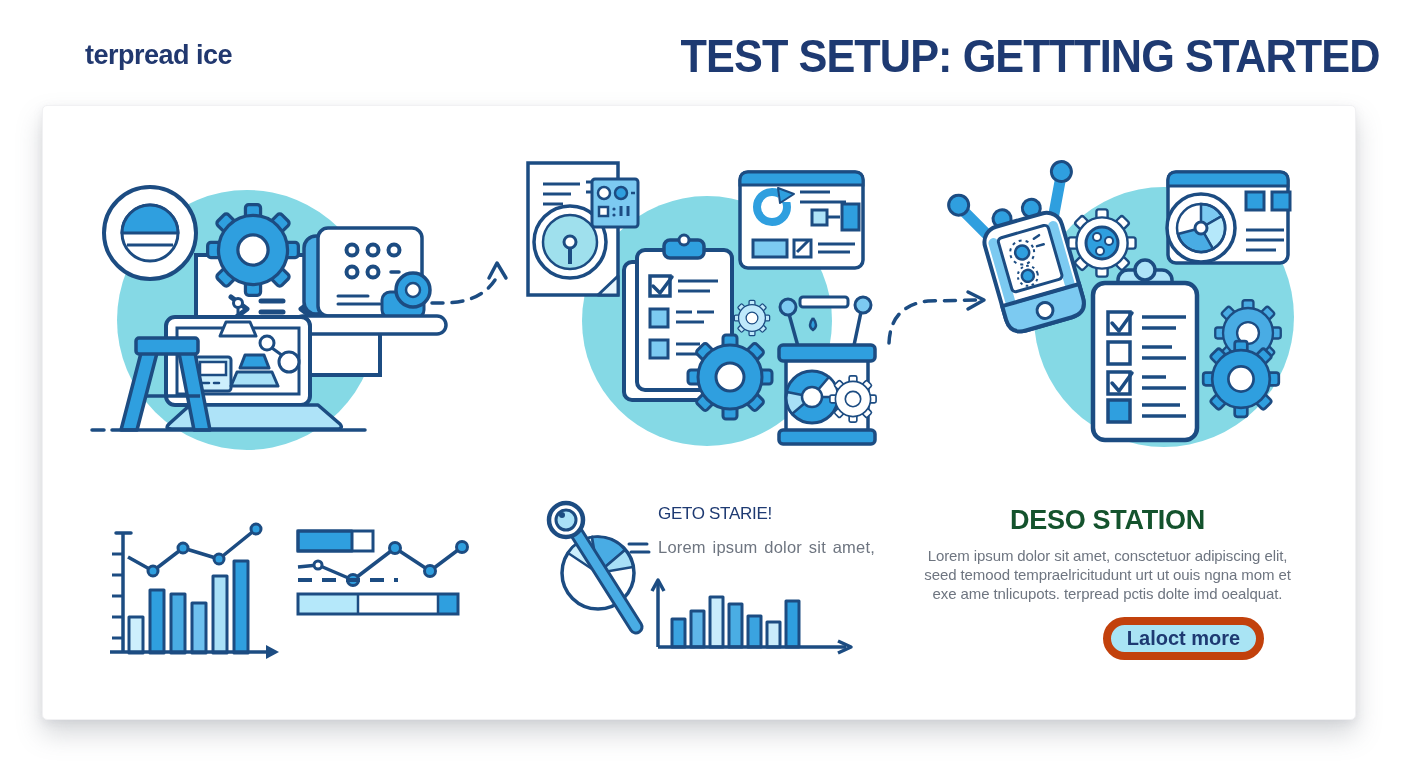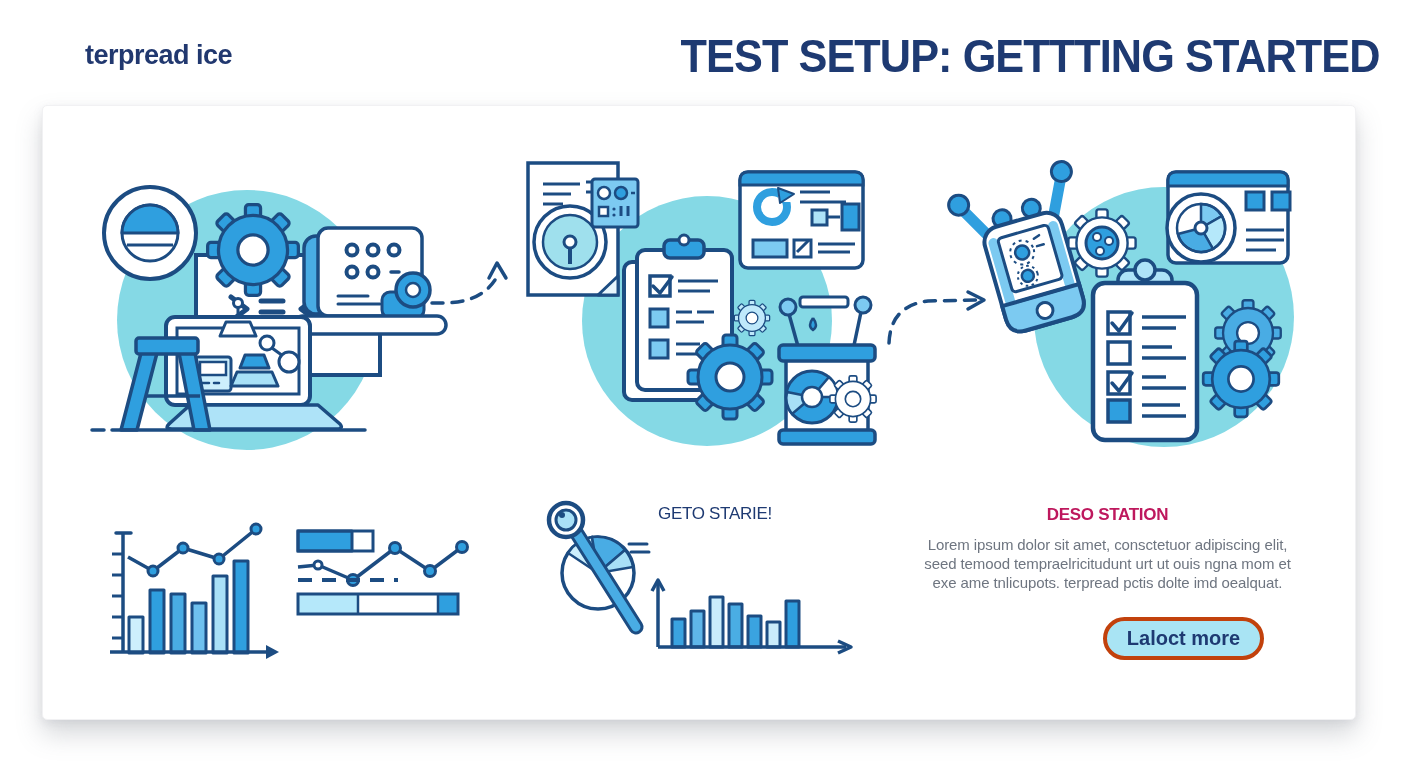--- a/index.html
+++ b/index.html
@@ -14,26 +14,26 @@
         border-radius:5px;border:1px solid #f1f1f3;
         box-shadow:0 14px 26px rgba(120,125,135,.30), 0 3px 8px rgba(150,150,160,.15);z-index:1;}
   svg.band{position:absolute;left:0;z-index:2;pointer-events:none;}
   #illu-band{top:100px;}
   #chart-band{top:495px;}
   .step-mid{position:absolute;left:658px;top:504px;z-index:3;}
   .step-mid h2{margin:0;font-size:17px;font-weight:400;color:#1e3a72;letter-spacing:-0.3px;}
   .step-mid .body{margin-top:12px;font-size:16.5px;color:#6e7580;line-height:22px;
                   letter-spacing:.2px;word-spacing:2px;}
   .step-right{position:absolute;left:915px;top:505px;width:385px;text-align:center;z-index:3;}
-  .step-right h2{margin:0;font-size:17px;font-weight:800;color:#be185d;letter-spacing:-0.3px;}
+  .step-right h2{margin:0;font-size:27px;font-weight:800;color:#14532d;letter-spacing:-0.3px;}
   .step-right .body{margin-top:10px;font-size:15px;color:#6e7580;line-height:19px;
                     letter-spacing:-0.1px;}
   .step-right .body div{white-space:nowrap;}
   .cta{position:absolute;left:1103px;top:617px;width:161px;height:43px;z-index:5;
-       background:#a9e4f4;border:4px solid #c2410c;border-radius:22px;
+       background:#a9e4f4;border:8px solid #c2410c;border-radius:22px;
        font-family:"Liberation Sans",sans-serif;font-size:20px;font-weight:700;color:#1e3a72;
        cursor:pointer;display:flex;align-items:center;justify-content:center;}
 </style>
 </head>
 <body>
 
 <div class="page">
 
   <div class="logo">terpread ice</div>
   <div class="title">TEST SETUP: GETTTING STARTED</div>
@@ -373,20 +373,21 @@
       <line x1="658" y1="88" x2="658" y2="152" stroke="#1c4c82" stroke-width="3.5"></line>
       <polyline points="652,96 658,85 664,96" fill="none" stroke="#1c4c82" stroke-width="3.5" stroke-linejoin="round"></polyline>
       <line x1="658" y1="152" x2="846" y2="152" stroke="#1c4c82" stroke-width="3.5"></line>
       <polyline points="838,146 851,152 838,158" fill="none" stroke="#1c4c82" stroke-width="3.5" stroke-linejoin="round"></polyline>
     </g>
   </svg>
 
   <div class="step-mid">
     <h2>GETO STARIE!</h2>
     <div class="body">
+      <div>Lorem ipsum dolor sit amet,</div>
     </div>
   </div>
 
   <div class="step-right">
     <h2>DESO STATION</h2>
     <div class="body">
       <div>Lorem ipsum dolor sit amet, consctetuor adipiscing elit,</div>
       <div>seed temood tempraelricitudunt urt ut ouis ngna mom et</div>
       <div>exe ame tnlicupots. terpread pctis dolte imd oealquat.</div>
     </div>

